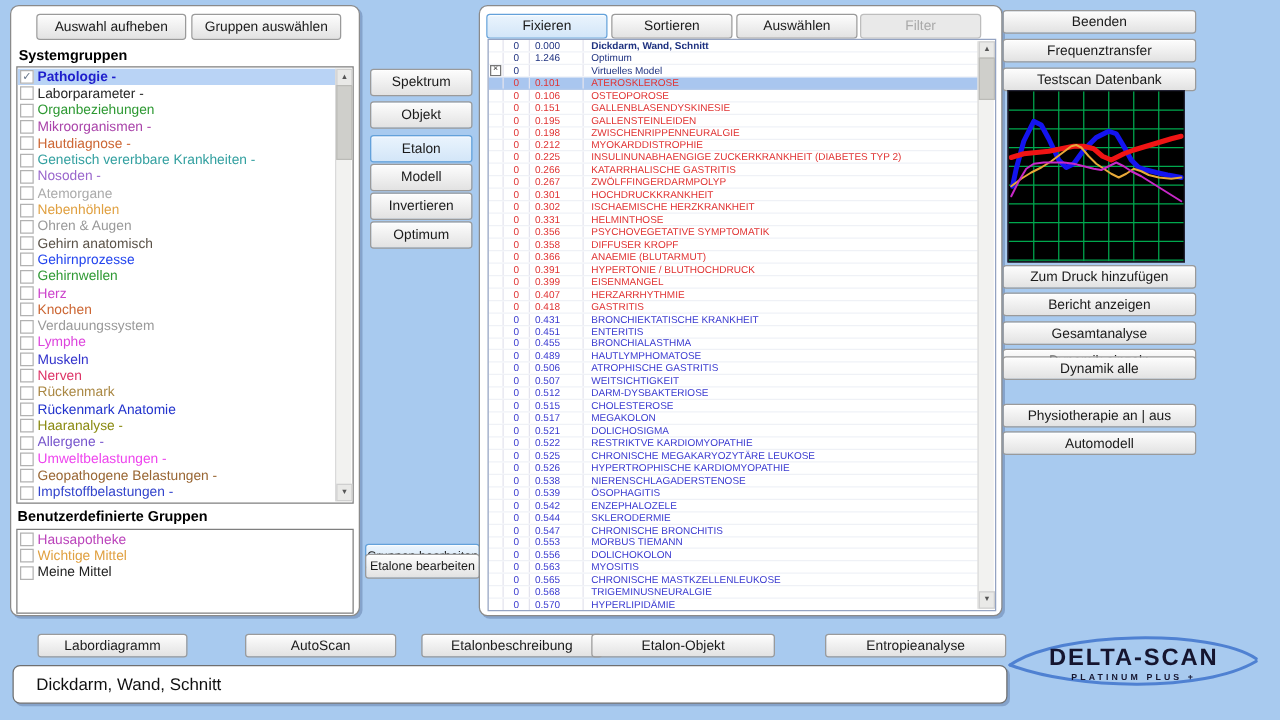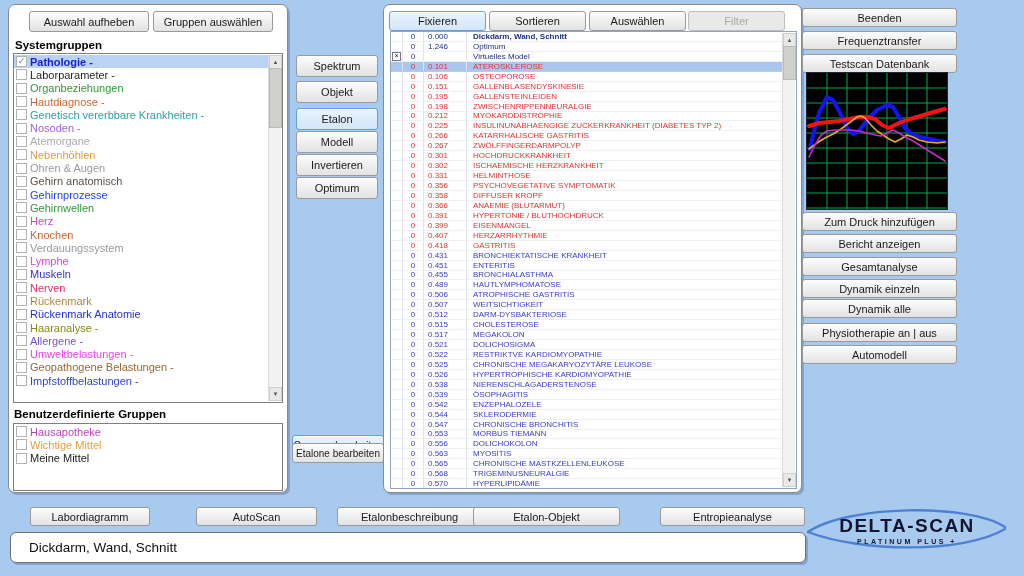--- a/index.html
+++ b/index.html
@@ -77,20 +77,24 @@
         <div class="sys-row">
           <span class="cb"></span>
           <span class="sys-lab" style="color: rgb(38, 38, 38);">Laborparameter -</span>
         </div>
         <div class="sys-row">
           <span class="cb"></span>
           <span class="sys-lab" style="color: rgb(46, 153, 51);">Organbeziehungen</span>
         </div>
         <div class="sys-row">
           <span class="cb"></span>
+          <span class="sys-lab" style="color: rgb(170, 68, 170);">Mikroorganismen -</span>
+        </div>
+        <div class="sys-row">
+          <span class="cb"></span>
           <span class="sys-lab" style="color: rgb(204, 102, 51);">Hautdiagnose -</span>
         </div>
         <div class="sys-row">
           <span class="cb"></span>
           <span class="sys-lab" style="color: rgb(51, 160, 160);">Genetisch vererbbare Krankheiten -</span>
         </div>
         <div class="sys-row">
           <span class="cb"></span>
           <span class="sys-lab" style="color: rgb(153, 102, 204);">Nosoden -</span>
         </div>
@@ -528,21 +532,21 @@
       <polyline points="2,53 12,50 22,49 32,48 42,46 52,44 60,44 68,46 75,52 82,55 86,53 92,50 100,47 110,44 120,41 130,38 138,36" fill="none" stroke="#F01414" stroke-width="4" stroke-linejoin="round" stroke-linecap="round"></polyline>
       <polyline points="2,76 10,70 18,65 26,61 34,56 42,50 50,44 54,43 58,45 64,52 70,58 76,62 82,66 88,69 94,66 100,62 106,64 112,67 120,69 130,70 138,69" fill="none" stroke="#E8A838" stroke-width="1.6" stroke-linejoin="round" stroke-linecap="round"></polyline>
       <polyline points="2,84 8,72 14,62 20,58 28,57 36,57 44,57 52,58 60,60 68,62 74,63 80,60 86,57 92,60 98,64 106,68 114,73 122,78 130,83 138,88" fill="none" stroke="#C828C8" stroke-width="1.6" stroke-linejoin="round" stroke-linecap="round"></polyline>
     </svg>
 </div>
 
 <div class="btn" style="left:802px;top:212px;width:153px;height:17px;">Zum Druck hinzufügen</div>
 <div class="btn" style="left:802px;top:234px;width:153px;height:17px;">Bericht anzeigen</div>
 <div class="btn" style="left:802px;top:257px;width:153px;height:17px;">Gesamtanalyse</div>
 <div class="btn" style="left:802px;top:279px;width:153px;height:17px;">Dynamik einzeln</div>
-<div class="btn" style="left:802px;top:299px;width:153px;height:17px;">Dynamik alle</div>
+<div class="btn" style="left:802px;top:285px;width:153px;height:17px;">Dynamik alle</div>
 <div class="btn" style="left:802px;top:323px;width:153px;height:17px;">Physiotherapie an | aus</div>
 <div class="btn" style="left:802px;top:345px;width:153px;height:17px;">Automodell</div>
 
 <div class="btn" style="left:30px;top:507px;width:118px;height:17px;">Labordiagramm</div>
 <div class="btn" style="left:196px;top:507px;width:119px;height:17px;">AutoScan</div>
 <div class="btn" style="left:337px;top:507px;width:143px;height:17px;">Etalonbeschreibung</div>
 <div class="btn" style="left:473px;top:507px;width:145px;height:17px;">Etalon-Objekt</div>
 <div class="btn" style="left:660px;top:507px;width:143px;height:17px;">Entropieanalyse</div>
 
 <div id="status-bar">

